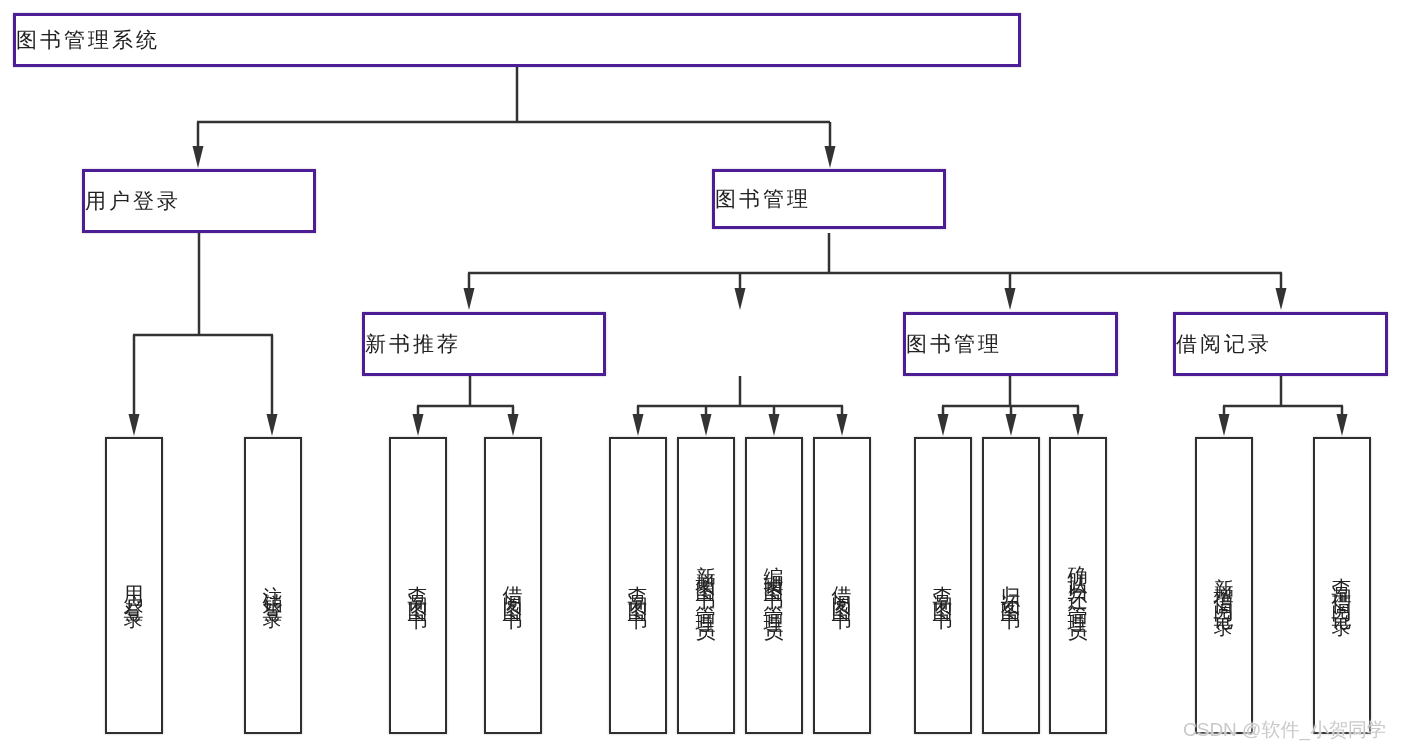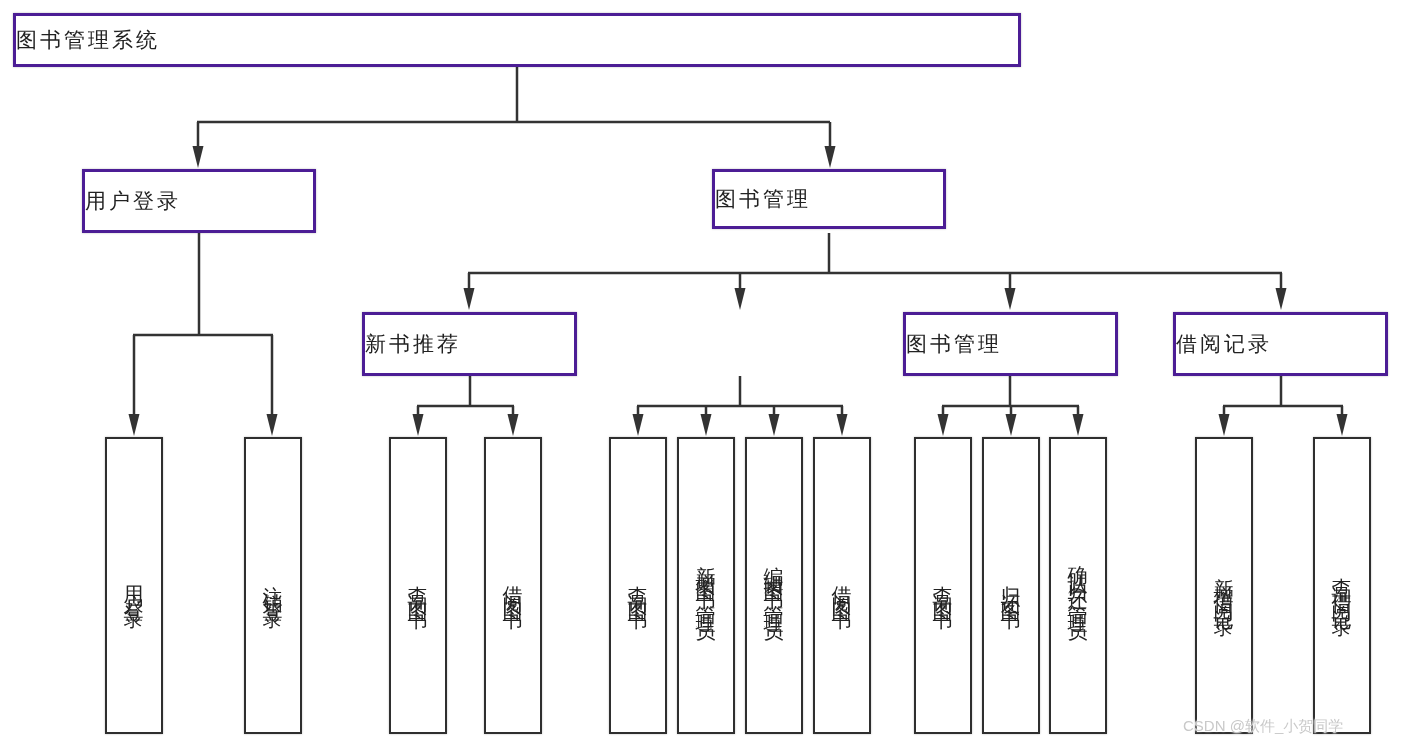--- a/index.html
+++ b/index.html
@@ -55,21 +55,21 @@
     font-size: 20px;
     letter-spacing: 8px;
     line-height: 1;
     white-space: nowrap;
     color: #222222;
   }
   .watermark {
     position: absolute;
     left: 1183px;
     top: 717px;
-    font-size: 15px;
+    font-size: 19px;
     color: #c9c9c9;
     text-shadow: 0 0 3px #ffffff, 0 0 2px #ffffff;
     white-space: nowrap;
     z-index: 6;
   }
 </style>
 </head>
 <body>
 
 <div id="stage">
@@ -145,21 +145,21 @@
     <span>图书管理系统</span>
   </div>
 
   <div class="node" style="left:82px; top:169px; width:234px; height:64px;">
     <span>用户登录</span>
   </div>
   <div class="node" style="left:712px; top:169px; width:234px; height:60px;">
     <span>图书管理</span>
   </div>
 
-  <div class="node" style="left:362px; top:312px; width:215px; height:64px;">
+  <div class="node" style="left:362px; top:312px; width:244px; height:64px;">
     <span>新书推荐</span>
   </div>
   <div class="node" style="left:903px; top:312px; width:215px; height:64px;">
     <span>图书管理</span>
   </div>
   <div class="node" style="left:1173px; top:312px; width:215px; height:64px;">
     <span>借阅记录</span>
   </div>
 
   <div class="leaf" style="left:105px;">

